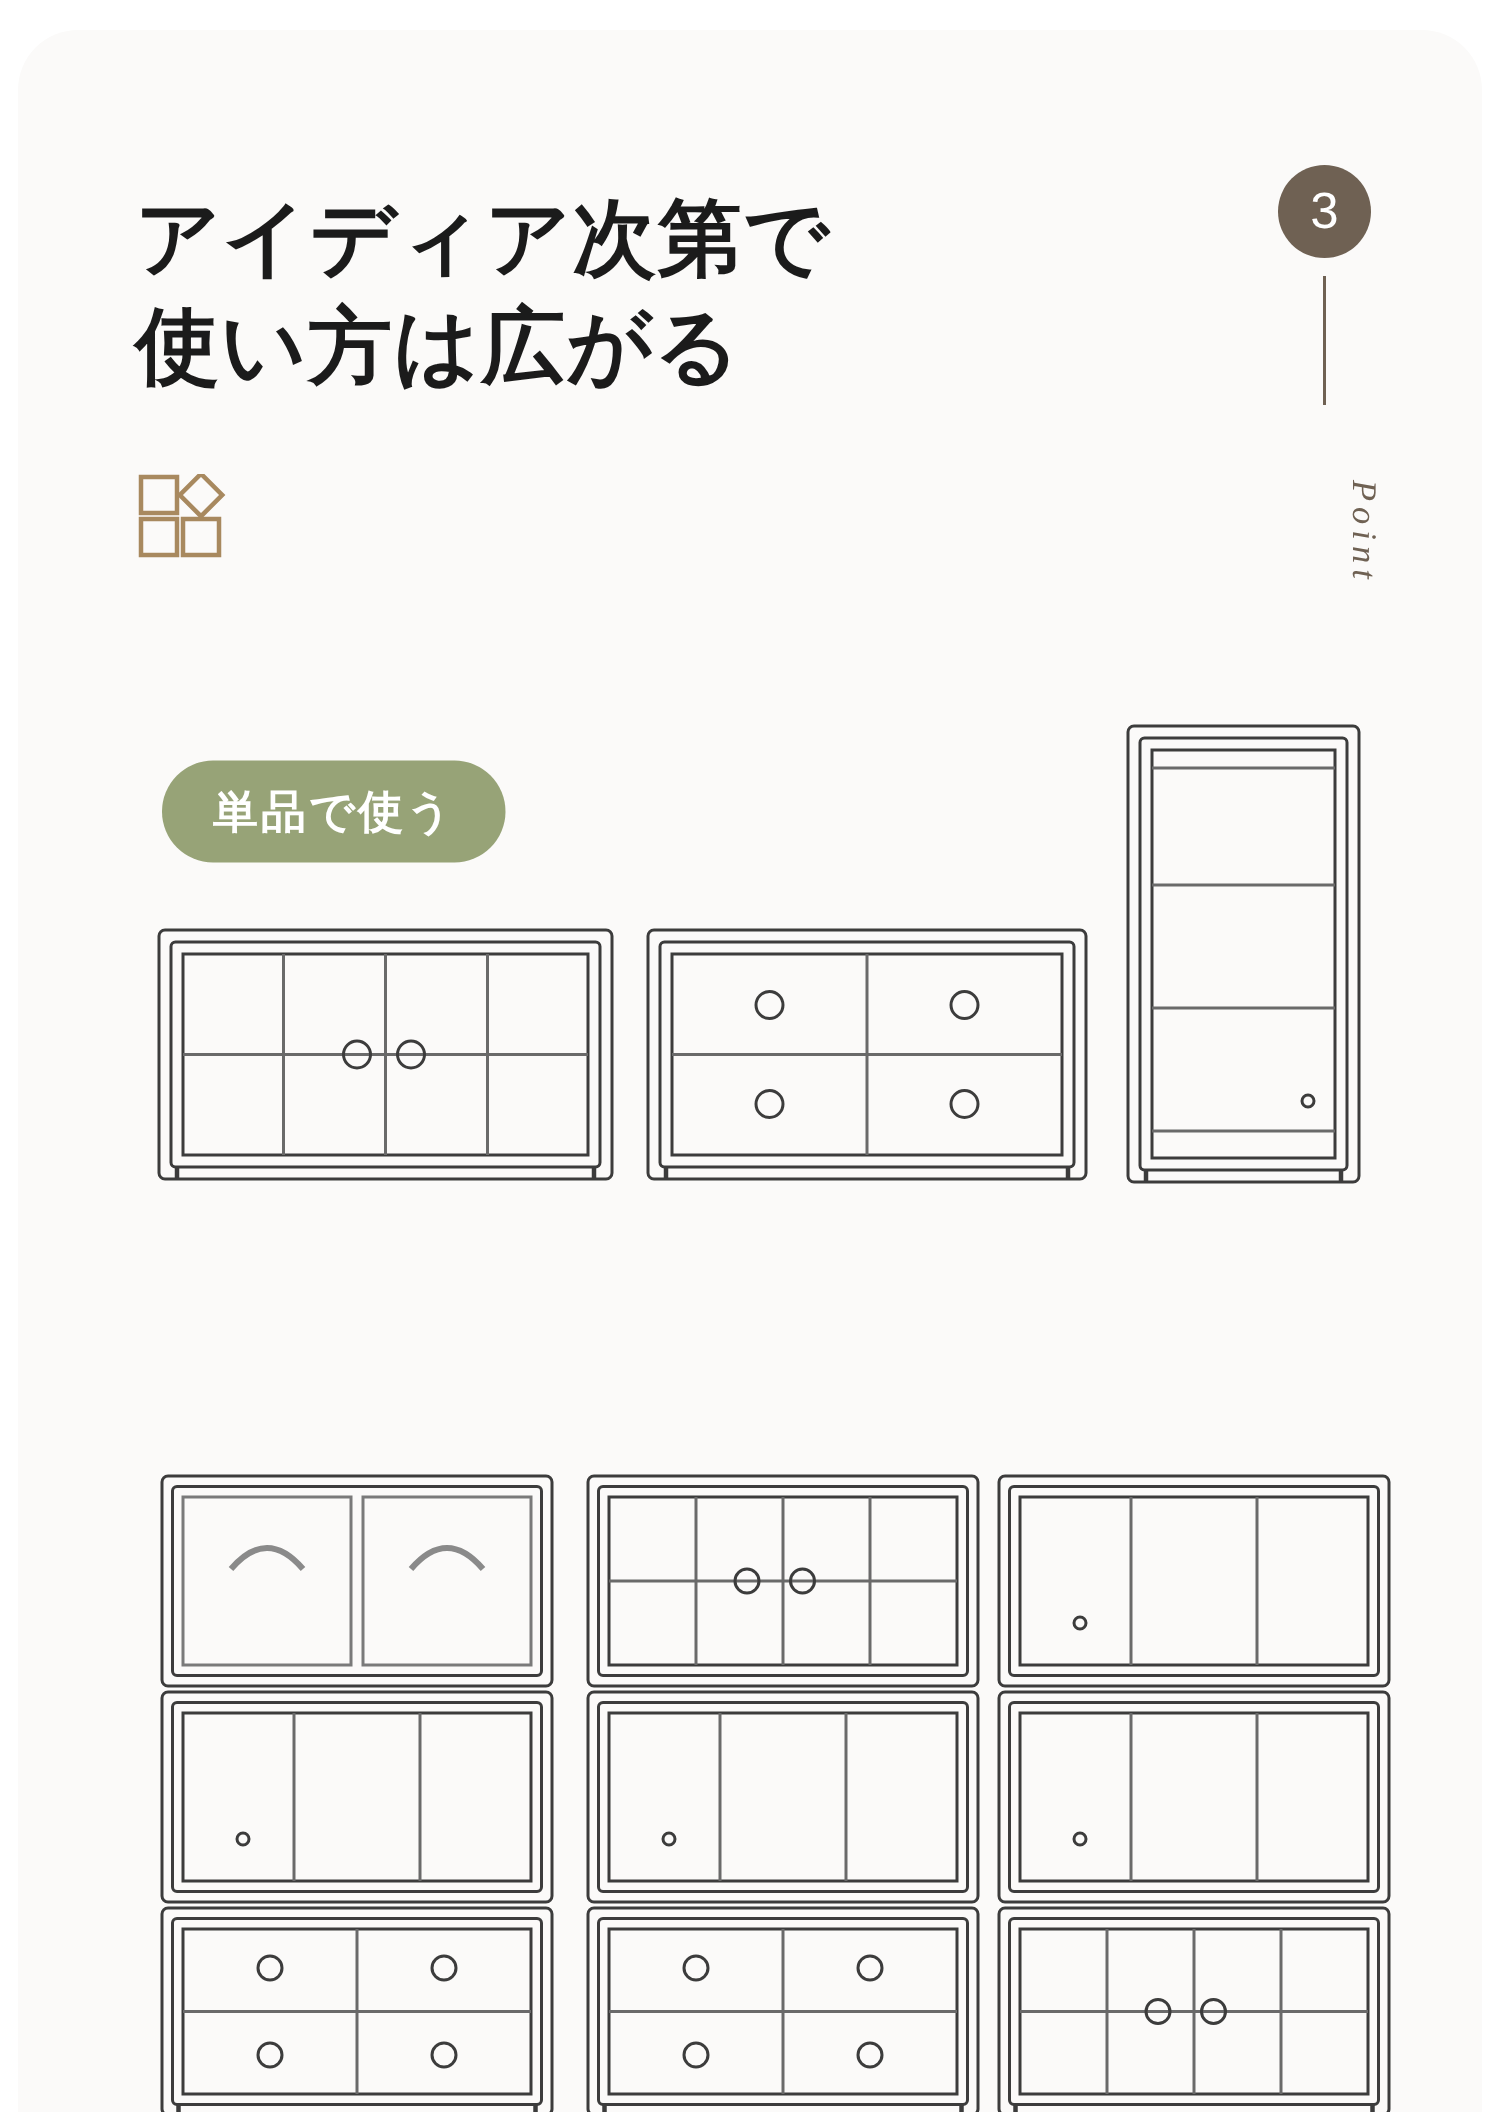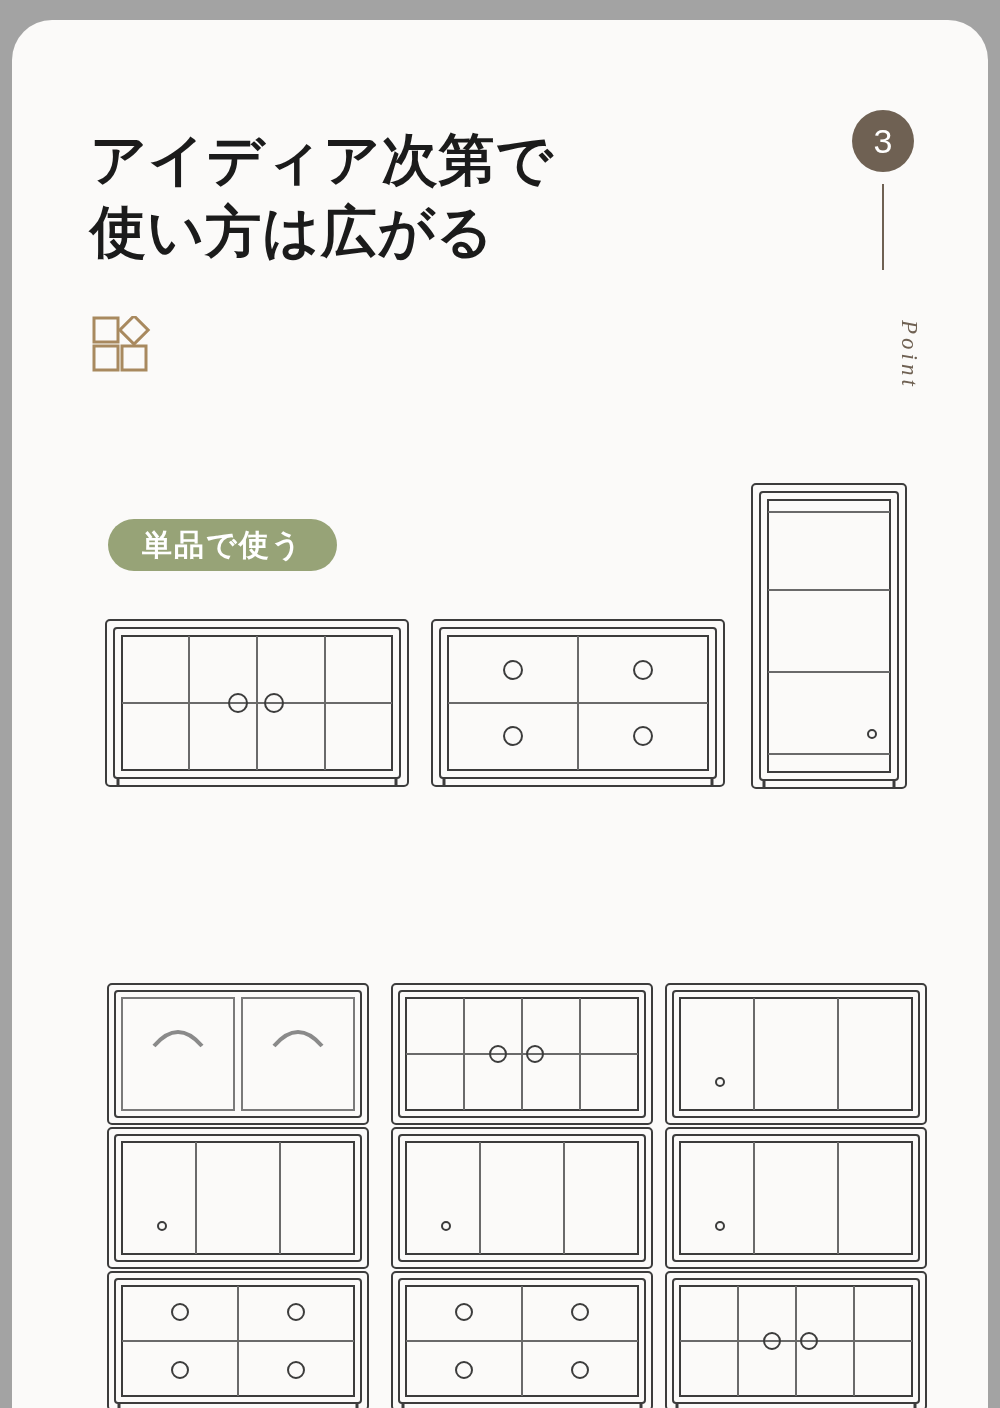--- a/index.html
+++ b/index.html
@@ -5,21 +5,21 @@
   html, body {
     margin: 0;
     padding: 0;
     background: #efeeec;
     font-family: "Liberation Sans", sans-serif;
   }
   #page {
     position: relative;
     width: 1000px;
     height: 1408px;
-    background: #a3a3a3;
+    background: #ffffff;
     overflow: hidden;
   }
   .card {
     position: absolute;
     left: 12px;
     top: 20px;
     width: 976px;
     height: 1388px;
     background: #fbfaf9;
     border-radius: 40px 40px 0 0;
@@ -78,33 +78,32 @@
     letter-spacing: 4px;
     color: #6f6153;
     font-family: "Liberation Serif", serif;
     font-style: italic;
     writing-mode: vertical-rl;
     text-orientation: sideways;
   }
   
   .pill {
     position: absolute;
-    height: 52px;
+    height: 68px;
     padding: 0 34px;
     border-radius: 34px;
     background: #97a377;
     color: #ffffff;
     font-size: 30px;
     font-weight: bold;
     letter-spacing: 2px;
     display: flex;
     align-items: center;
     justify-content: center;
     font-family: "DejaVu Sans", sans-serif;
-    margin-top: 12px;
   }
   #pill-single { left: 96px; top: 487px; }
   #pill-stack  { left: 96px; top: 853px; }
 
   
   .unit { position: absolute; }
   .unit svg { display: block; }
 </style>
 </head>
 <body>

